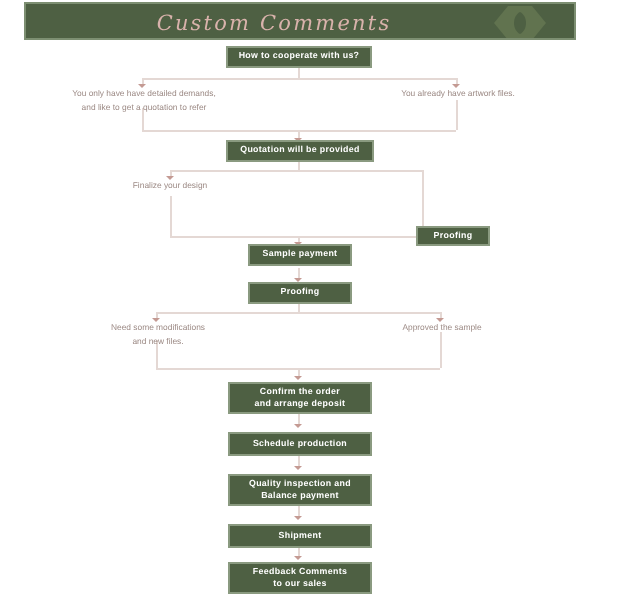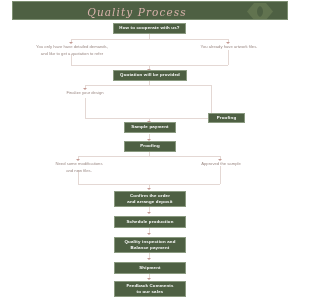--- a/index.html
+++ b/index.html
@@ -71,21 +71,21 @@
     border-right:2.4px solid transparent;
     border-top:2.6px solid #c49a93;
   }
 </style>
 </head>
 <body>
 
 <div id="page">
 
   <div id="banner">
-    <div id="banner-title">Quality  Process</div>
+    <div id="banner-title">Custom  Comments</div>
     <svg id="banner-deco" viewBox="0 0 26 17">
       <polygon points="7,0 19,0 26,8.5 19,17 7,17 0,8.5" fill="#61734f"></polygon>
       <path d="M13,3 C17,5 17,12 13,14 C9,12 9,5 13,3 Z" fill="#4e6043"></path>
     </svg>
   </div>
 
   <div class="vline" style="left:149px;top:34px;height:5px;"></div>
 
   <div class="hline" style="left:71px;top:39px;width:157px;"></div>
 

